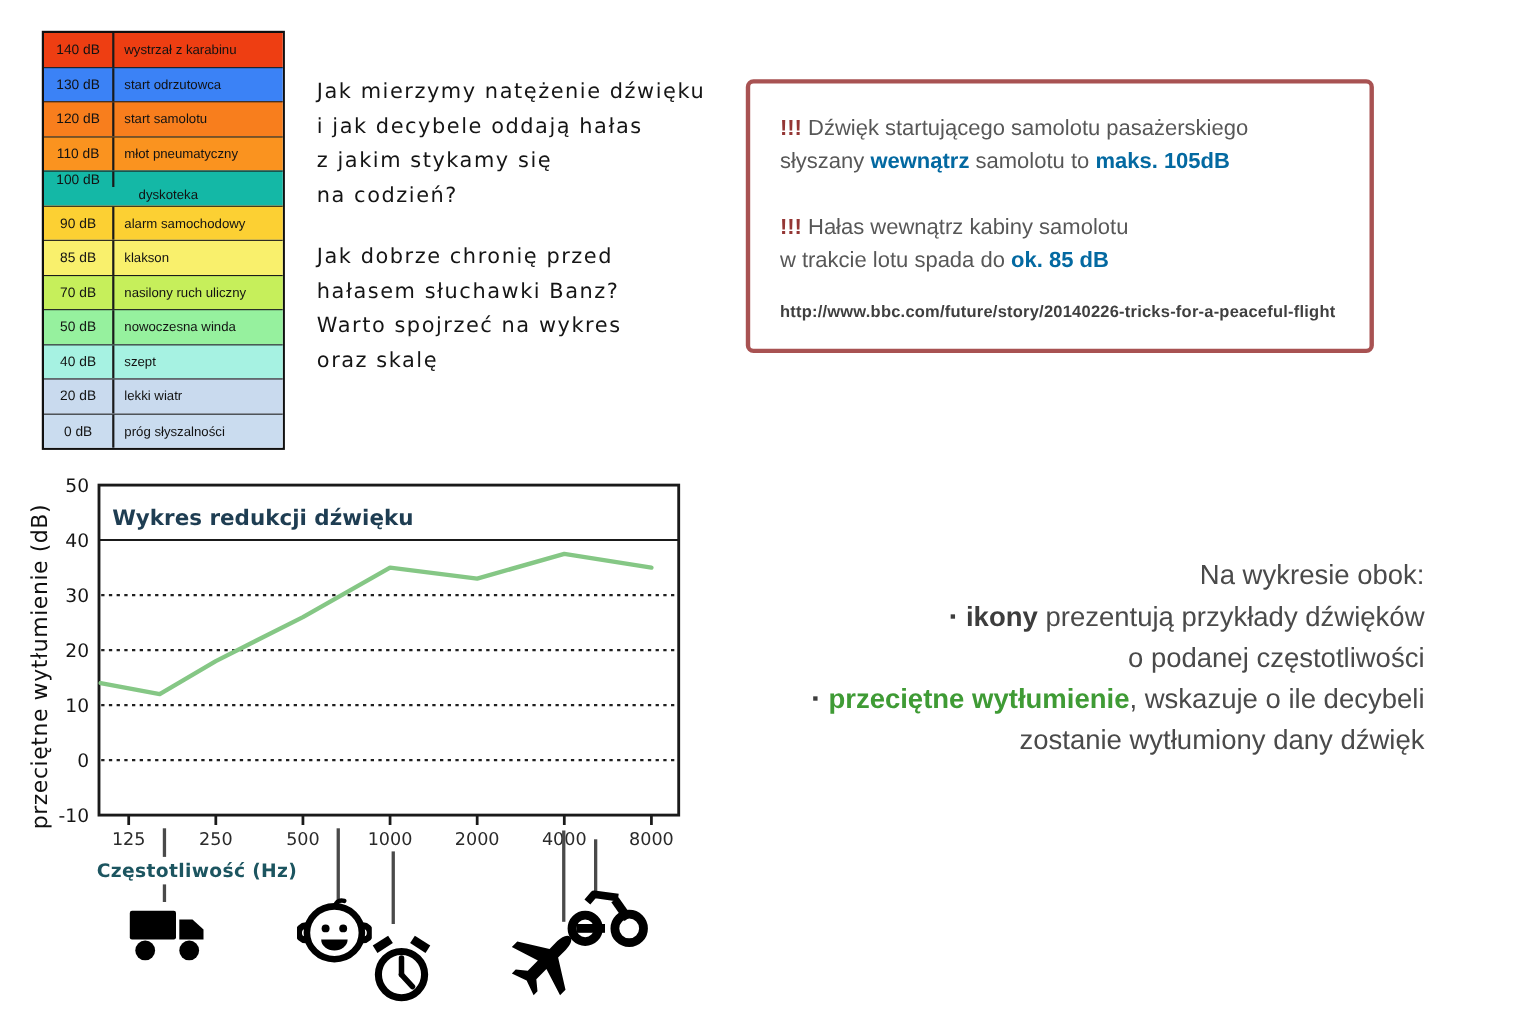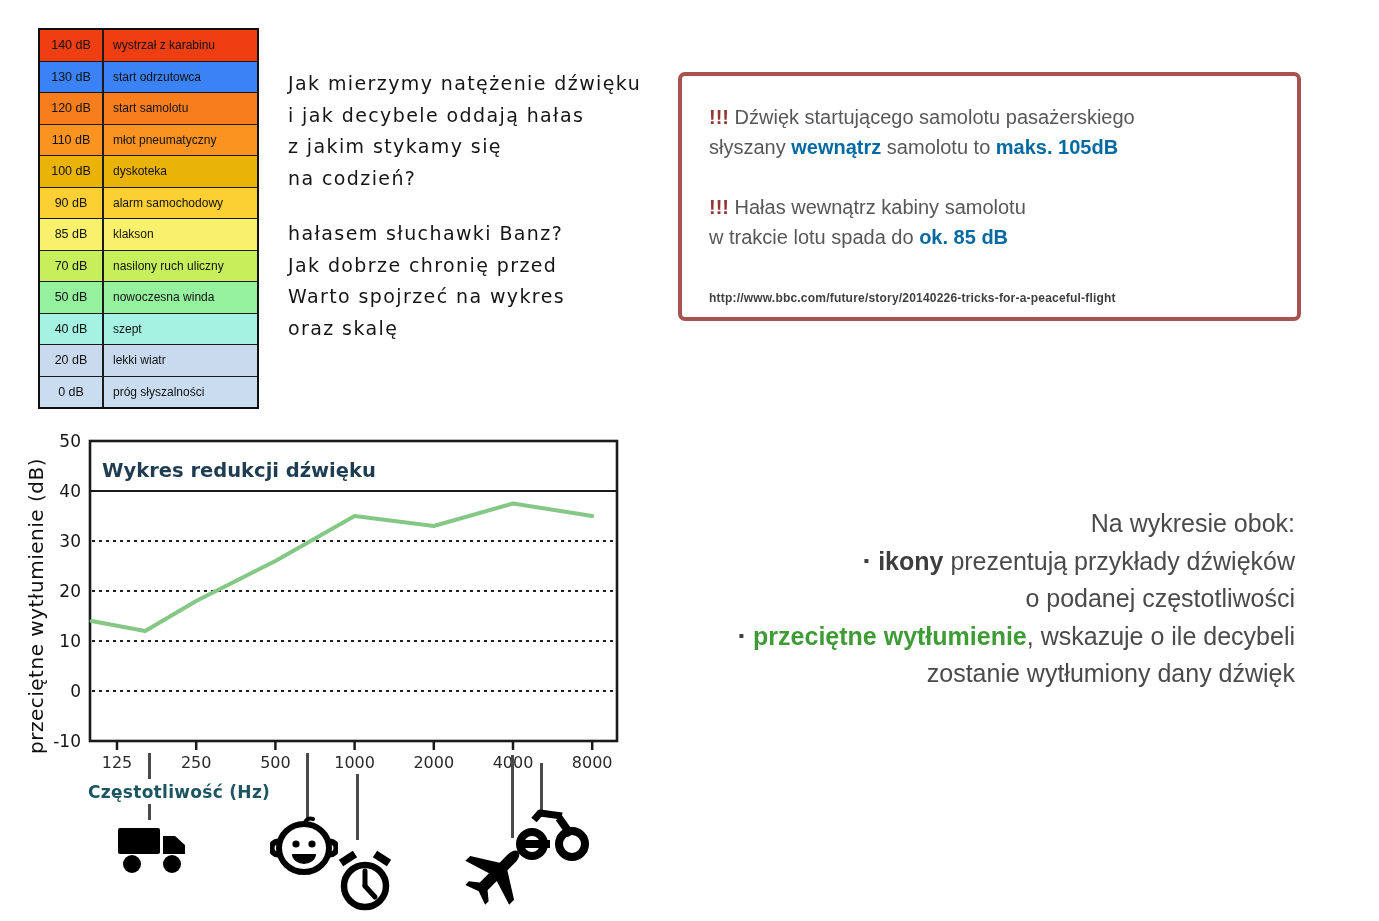--- a/index.html
+++ b/index.html
@@ -24,29 +24,29 @@
 
   
   #intro {
     position:absolute; left:288px; top:68px; width:380px;
     font-size:19px; line-height:31.5px; letter-spacing:1.4px; color:#151515;
   }
   #intro .para2 { margin-top:24px; }
 
   
   #info-box {
-    position:absolute; left:678px; top:72px; width:623px; height:249px;
+    position:absolute; left:678px; top:72px; width:571px; height:249px;
     border:4px solid #a85252; border-radius:7px; background:#fff;
     padding:26px 26px 0 27px; font-family:"Liberation Sans", sans-serif;
   }
   .ib-p { font-size:20px; line-height:30px; color:#575757; }
   .ib-p .bang { color:#943634; font-weight:bold; }
   .ib-p b { color:#0369a1; }
   #ib-fact2 { margin-top:30px; }
-  #ib-url { margin-top:39px; font-size:12px; font-weight:bold; color:#3f3f3f;
+  #ib-url { margin-top:23px; font-size:15px; font-weight:bold; color:#3f3f3f;
             letter-spacing:0.2px; text-decoration:none; display:inline-block; }
 
   
   #y-axis-label {
     position:absolute; left:24px; top:772px; width:332px; text-align:center;
     transform:rotate(-90deg); transform-origin:0 0;
     font-size:20px; color:#101010; letter-spacing:0.5px;
   }
   #chart-svg { position:absolute; left:40px; top:433px; }
   #chart-svg text { font-family:"DejaVu Sans", sans-serif; }
@@ -98,21 +98,21 @@
         <div class="db-label">start odrzutowca</div>
       </div>
       <div class="db-row" style="background: rgb(248, 126, 29);">
         <div class="db-level">120 dB</div>
         <div class="db-label">start samolotu</div>
       </div>
       <div class="db-row" style="background: rgb(250, 147, 31);">
         <div class="db-level">110 dB</div>
         <div class="db-label">młot pneumatyczny</div>
       </div>
-      <div class="db-row" style="background: #eab308;">
+      <div class="db-row" style="background: #14b8a6; flex-direction: column;">
         <div class="db-level">100 dB</div>
         <div class="db-label">dyskoteka</div>
       </div>
       <div class="db-row" style="background: rgb(252, 208, 51);">
         <div class="db-level">90 dB</div>
         <div class="db-label">alarm samochodowy</div>
       </div>
       <div class="db-row" style="background: rgb(249, 240, 108);">
         <div class="db-level">85 dB</div>
         <div class="db-label">klakson</div>
@@ -140,22 +140,22 @@
     </div>
 
   <div id="intro">
     <div class="para1">
       <div>Jak mierzymy natężenie dźwięku</div>
       <div>i jak decybele oddają hałas</div>
       <div>z jakim stykamy się</div>
       <div>na codzień?</div>
     </div>
     <div class="para2">
+      <div>Jak dobrze chronię przed</div>
       <div>hałasem słuchawki Banz?</div>
-      <div>Jak dobrze chronię przed</div>
       <div>Warto spojrzeć na wykres</div>
       <div>oraz skalę</div>
     </div>
   </div>
 
   <div id="info-box" style="border-color: rgb(168, 82, 82);">
     <div class="ib-p" id="ib-fact1">
       <span class="bang">!!!</span>
       <span>Dźwięk startującego samolotu pasażerskiego</span><br>
       <span>słyszany</span>

